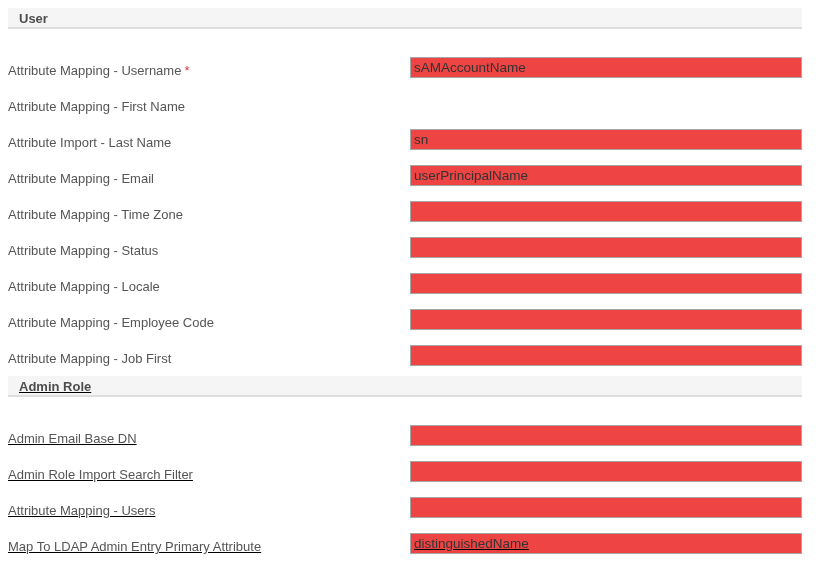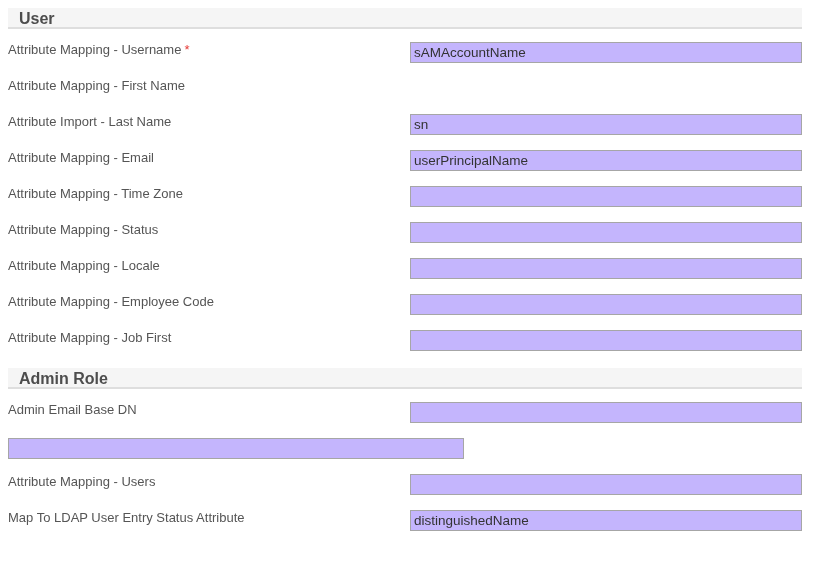--- a/index.html
+++ b/index.html
@@ -15,29 +15,29 @@
     margin: 8px 26px 0 8px;
     width: 794px;
   }
   .section { width: 100%; }
   .section-header {
     background: var(--section-header-bg, #f5f5f5);
     border-bottom: 2px solid var(--section-header-border, #dedede);
     height: 21px;
     line-height: 21px;
     padding-left: 11px;
-    font-size: 16px;
+    font-size: 13px;
     font-weight: bold;
     color: var(--section-header-text, #4d4d4d);
     box-sizing: border-box;
   }
   .section-rows { padding-top: 13px; }
   .row {
     display: flex;
-    align-items: flex-start;
+    align-items: flex-end;
     height: 36px;
   }
   .field-label {
     flex: 0 0 402px;
     font-size: 13px;
     color: var(--label-text, #555555);
     white-space: nowrap;
     overflow: hidden;
   }
   .required {
@@ -48,24 +48,24 @@
   .field-input {
     box-sizing: border-box;
     width: 456px;
     height: 21px;
     border: 1px solid var(--input-border, #a6a6a6);
     border-radius: 0;
     padding: 8px 3px;
     font-family: "Liberation Sans", sans-serif;
     font-size: 13.5px;
     color: var(--input-text, #333333);
-    background: #c4b5fd;
+    background: #ef4444;
     outline: none;
   }
-  .section + .section { margin-top: 2px; }
+  .section + .section { margin-top: 10px; text-decoration: underline; }
 </style>
 </head>
 <body>
 
 <div class="page">
   <div class="section">
     <div class="section-header">
       <span>User</span>
     </div>
     <div class="section-rows">
@@ -139,31 +139,34 @@
     </div>
     <div class="section-rows">
   <div class="row">
     <div class="field-label">
       <span>Admin Email Base DN</span>
     </div>
     <input type="text" class="field-input" value="" style="">
   </div>
 
   <div class="row">
+    <div class="field-label">
+      <span>Admin Role Import Search Filter</span>
+    </div>
     <input type="text" class="field-input" value="" style="">
   </div>
 
   <div class="row">
     <div class="field-label">
       <span>Attribute Mapping - Users</span>
     </div>
     <input type="text" class="field-input" value="" style="">
   </div>
 
   <div class="row">
     <div class="field-label">
-      <span>Map To LDAP User Entry Status Attribute</span>
+      <span>Map To LDAP Admin Entry Primary Attribute</span>
     </div>
     <input type="text" class="field-input" value="distinguishedName" style="">
   </div>
 </div>
   </div>
 </div>
 
 </body></html>

